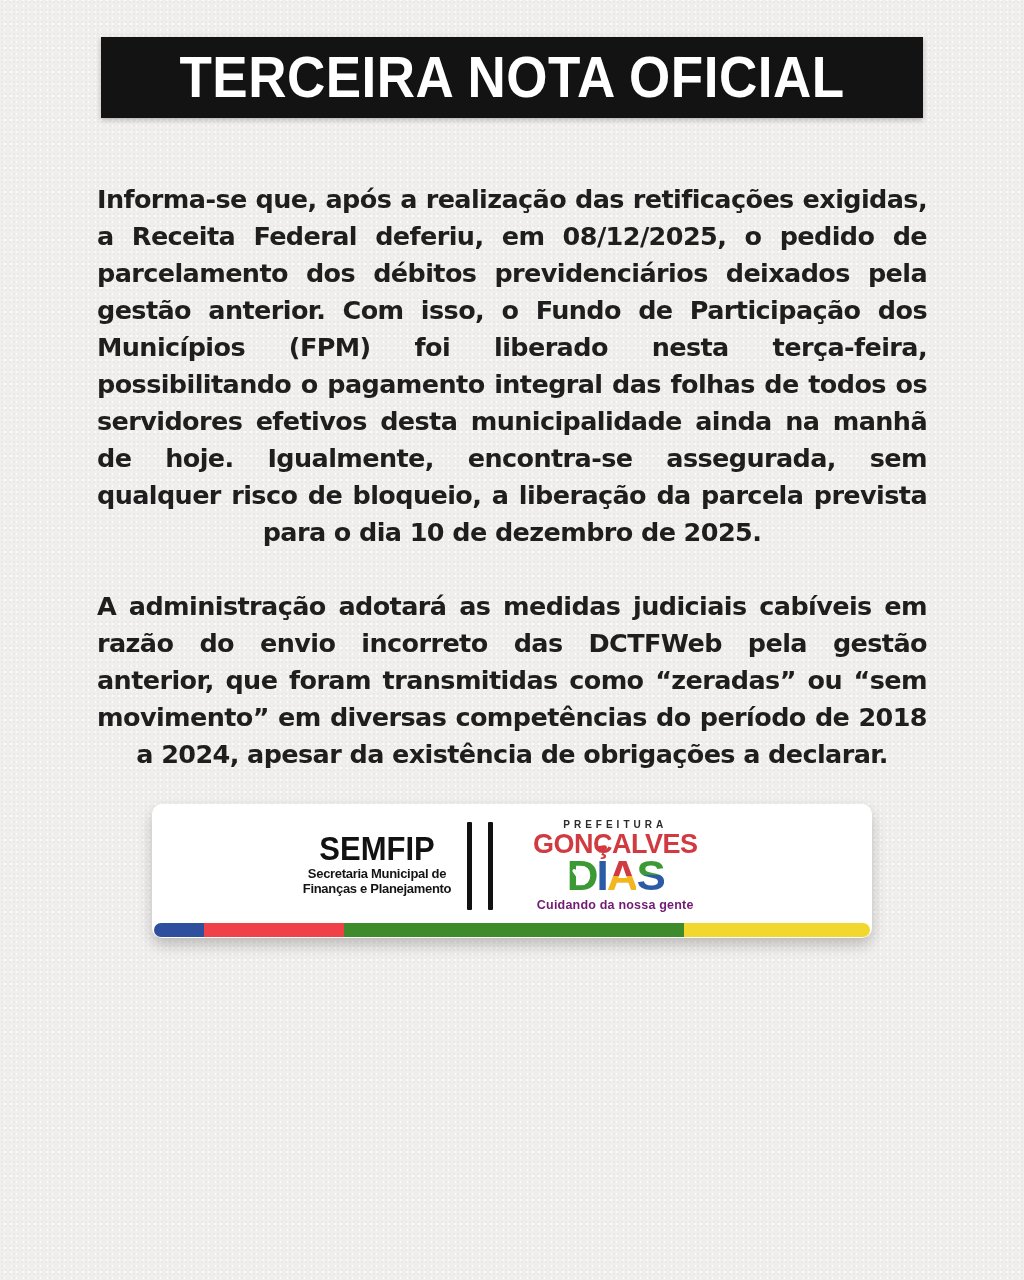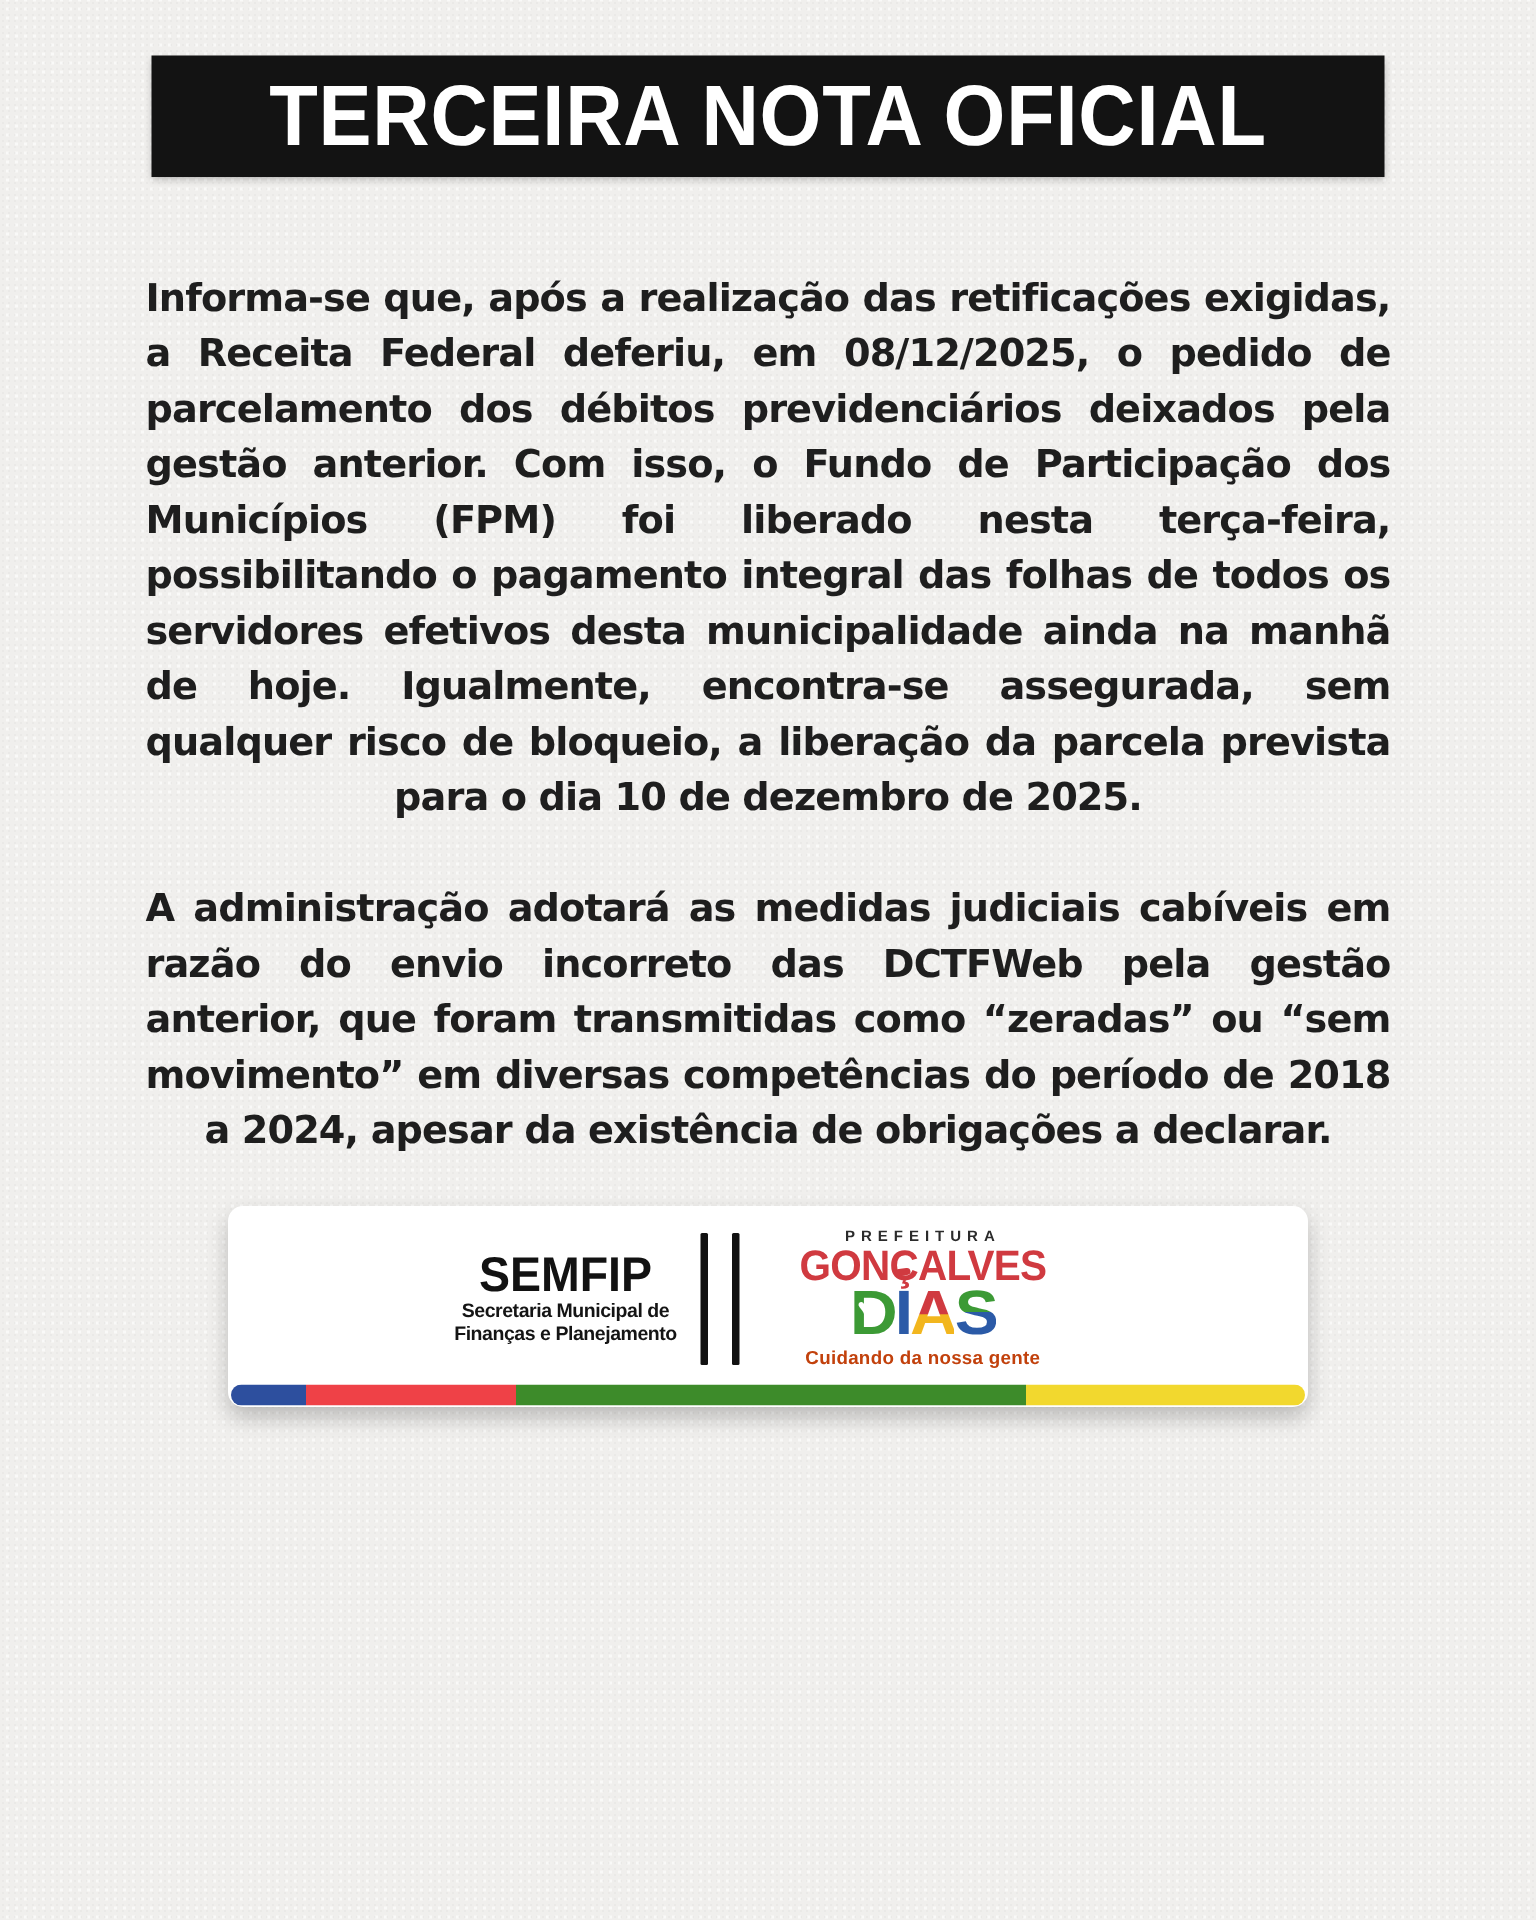--- a/index.html
+++ b/index.html
@@ -91,21 +91,21 @@
   .la {
     background: linear-gradient(180deg, #d03a40 52%, #f2b61e 52%, #f2b61e 82%, #d03a40 82%);
     -webkit-background-clip: text; background-clip: text; color: transparent;
   }
   .ls {
     background: linear-gradient(180deg, #3c9a35 48%, #2b5aa7 48%);
     -webkit-background-clip: text; background-clip: text; color: transparent;
   }
   .logo-tagline {
     font-family: "Liberation Sans", sans-serif; font-weight: 700;
-    font-size: 12.5px; color: #c2410c; margin-top: 5px; letter-spacing: 0.2px;
+    font-size: 12.5px; color: #701a75; margin-top: 5px; letter-spacing: 0.2px;
   }
 
   .stripe {
     height: 14px; display: flex; margin: 0 2px 1px; border-radius: 7px; overflow: hidden;
   }
   .s-blue   { width: 7%;    background: #2d4f9e; }
   .s-red    { width: 19.5%; background: #ef4147; }
   .s-green  { width: 47.5%; background: #3d8b2a; }
   .s-yellow { width: 26%;   background: #f2d82e; }
 </style>

